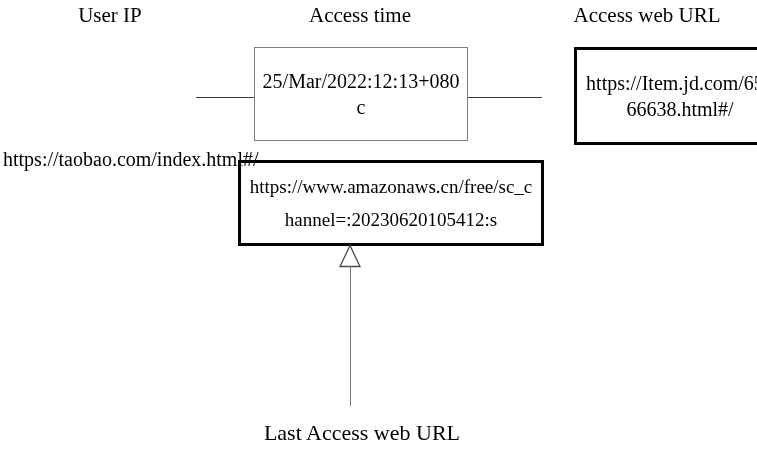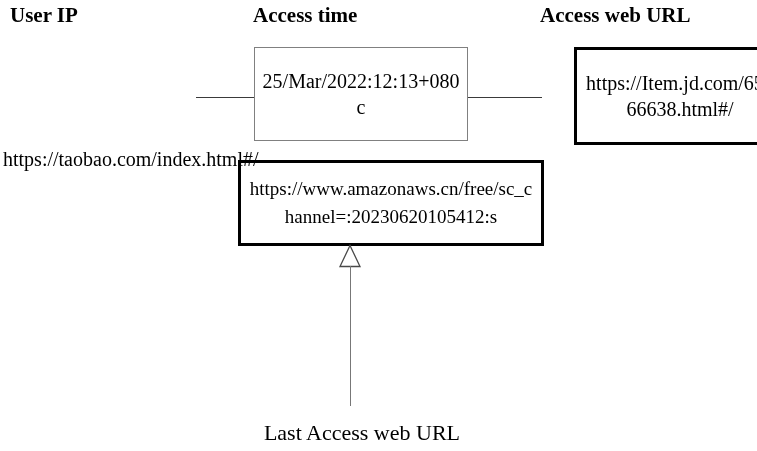--- a/index.html
+++ b/index.html
@@ -20,26 +20,25 @@
     position: absolute;
     left: 0;
     top: 0;
     width: 757px;
     height: 451px;
   }
 
   
   .header {
     position: absolute;
-    text-align: left;
+    text-align: center;
     font-size: 21px;
     line-height: 24px;
     white-space: nowrap;
     color: #000;
-    font-weight: bold;
   }
   #hdr-user-ip      { left: 10px;  top: 3px;  width: 200px; }
   #hdr-access-time  { left: 253px; top: 3px;  width: 214px; }
   #hdr-access-url   { left: 540px; top: 3px;  width: 214px; }
 
   
   .box {
     position: absolute;
     box-sizing: border-box;
     background: #ffffff;
@@ -59,21 +58,21 @@
   }
   #box-access-time {
     left: 254px; top: 47px; width: 214px; height: 94px;
   }
   #box-access-url {
     left: 541px; top: 47px; width: 212px; height: 98px;
   }
   #box-last-access-url {
     left: 205px; top: 160px; width: 306px; height: 86px;
     font-size: 19px;
-    line-height: 28px;
+    line-height: 33px;
   }
 
   .box-text { padding: 0 6px; word-break: break-word; }
 
   
   .caption {
     position: absolute;
     text-align: center;
     font-size: 20px;
     line-height: 26px;

